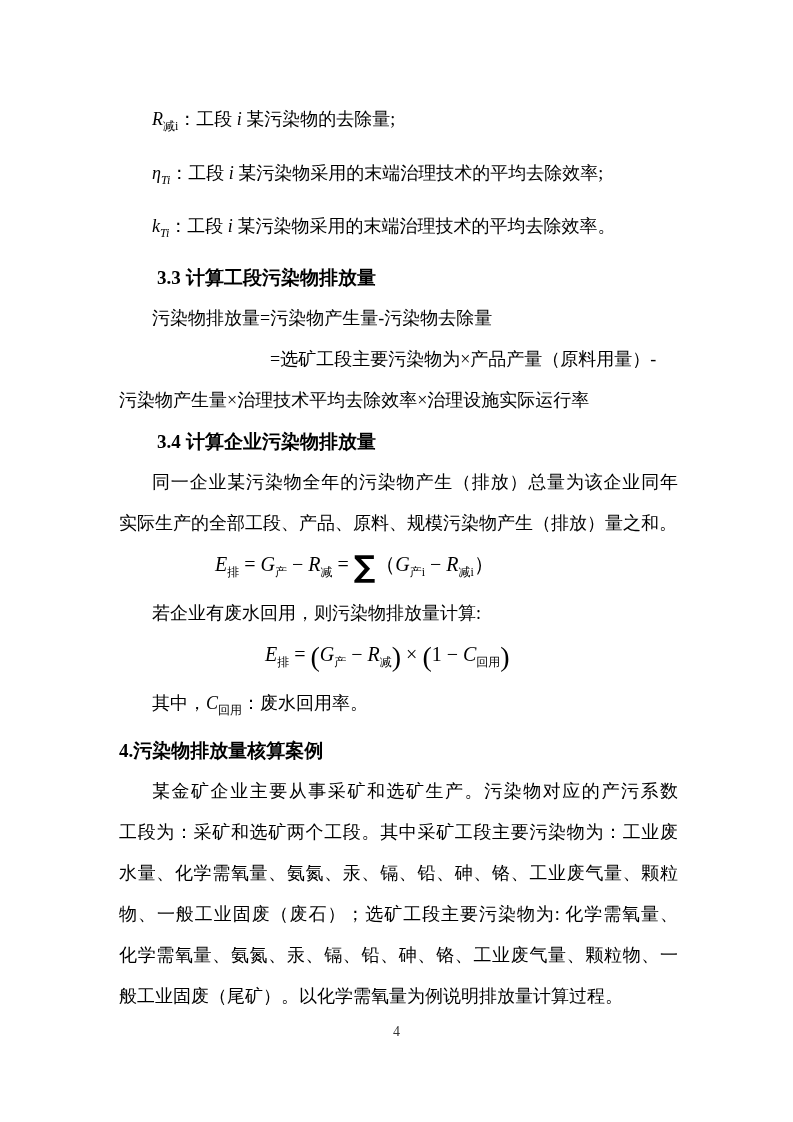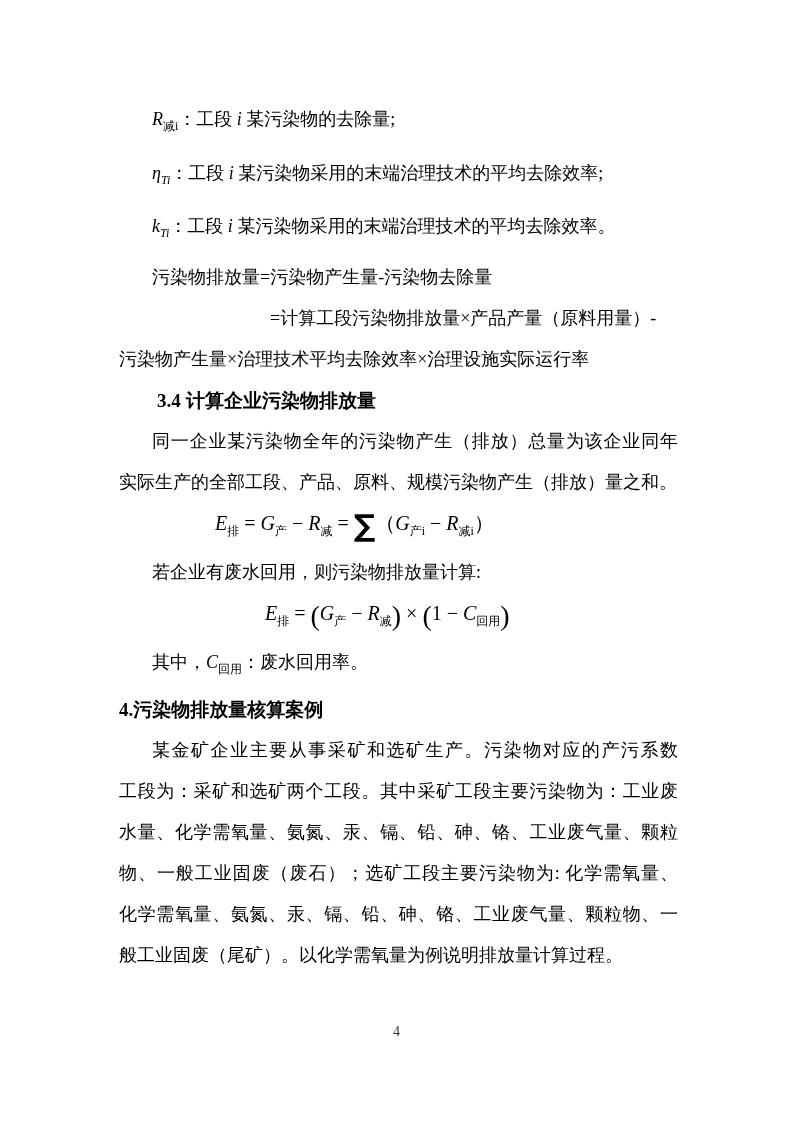--- a/index.html
+++ b/index.html
@@ -47,23 +47,24 @@
 
 <div class="page">
   <div class="content">
 
     <p class="line def ind"><span class="v">R</span><span class="s">减i</span><span>：工段 </span><span class="v">i</span><span> 某污染物的去除量;</span></p>
 
     <p class="line def ind"><span class="v">η</span><span class="s vi">Ti</span><span>：工段 </span><span class="v">i</span><span> 某污染物采用的末端治理技术的平均去除效率;</span></p>
 
     <p class="line def ind"><span class="v">k</span><span class="s vi">Ti</span><span>：工段 </span><span class="v">i</span><span> 某污染物采用的末端治理技术的平均去除效率。</span></p>
 
+    <h3 class="line h ind"><span class="hnum">3.3</span><span> 计算工段污染物排放量</span></h3>
 
     <p class="line ind">污染物排放量=污染物产生量-污染物去除量</p>
-    <p class="line eq2">=计算工段污染物排放量×产品产量（原料用量）-</p>
+    <p class="line eq2">=选矿工段主要污染物为×产品产量（原料用量）-</p>
     <p class="line">污染物产生量×治理技术平均去除效率×治理设施实际运行率</p>
 
     <h3 class="line h ind"><span class="hnum">3.4</span><span> 计算企业污染物排放量</span></h3>
 
     <p class="line ind j">同一企业某污染物全年的污染物产生（排放）总量为该企业同年</p>
     <p class="line">实际生产的全部工段、产品、原料、规模污染物产生（排放）量之和。</p>
 
     <p class="line f f1a"><span class="v">E</span><span class="s">排</span><span> = </span><span class="v">G</span><span class="s">产</span><span> − </span><span class="v">R</span><span class="s">减</span><span> = </span><span class="sum">∑</span><span>（</span><span class="v">G</span><span class="s">产i</span><span> − </span><span class="v">R</span><span class="s">减i</span><span>）</span></p>
 
 

